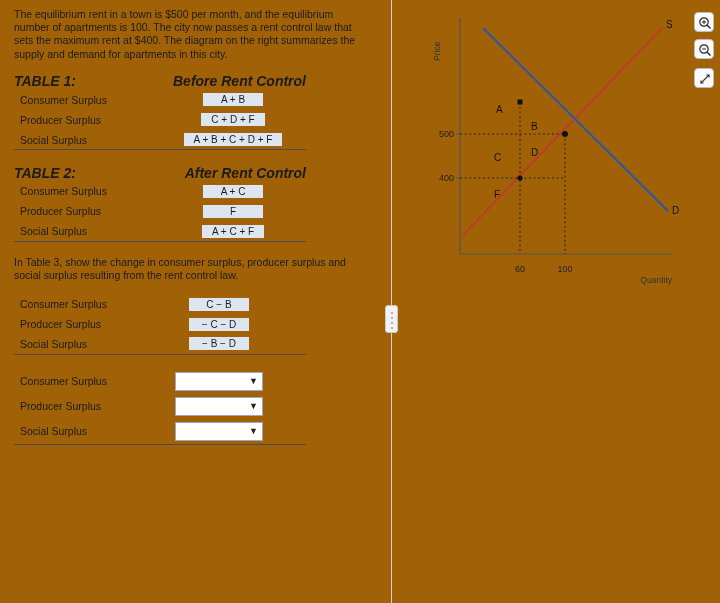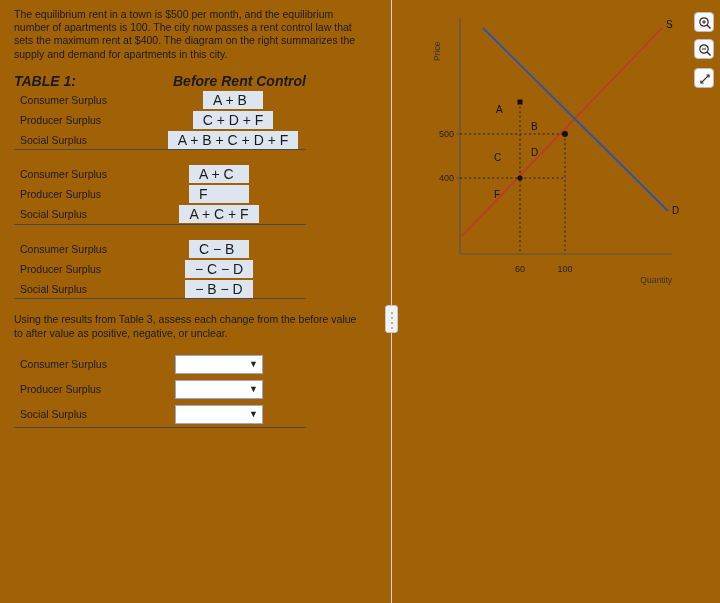--- a/index.html
+++ b/index.html
@@ -73,24 +73,24 @@
     width: 118px;
     padding-left: 6px;
   }
   .tbl-row td.value-col {
     text-align: center;
   }
   .answer-chip {
     display: inline-block;
     background: #dde5f0;
     padding: 1px 10px;
-    font-size: 14px;
+    font-size: 10px;
     color: #1b1b1b;
     min-width: 40px;
-    text-align: left;
+    text-align: center;
   }
   
   .sel-wrap {
     display: inline-block;
     position: relative;
     width: 86px;
     height: 17px;
     border: 1.2px solid #9aa8c7;
     background: #ffffff;
     vertical-align: middle;
@@ -206,54 +206,58 @@
       </tr>
       <tr class="tbl-row">
         <td class="label-col">Social Surplus</td>
         <td class="value-col"><span class="answer-chip">A + B + C + D + F</span></td>
       </tr>
     </tbody>
       </table>
 
     <table class="qtable">
       <tbody>
+          <tr class="tbl-head-row">
+        <td class="label-col">TABLE 2:</td>
+        <td class="value-col">After Rent Control</td>
+      </tr>
       <tr class="tbl-row">
         <td class="label-col">Consumer Surplus</td>
         <td class="value-col"><span class="answer-chip">A + C</span></td>
       </tr>
       <tr class="tbl-row">
         <td class="label-col">Producer Surplus</td>
         <td class="value-col"><span class="answer-chip">F</span></td>
       </tr>
       <tr class="tbl-row">
         <td class="label-col">Social Surplus</td>
         <td class="value-col"><span class="answer-chip">A + C + F</span></td>
       </tr>
     </tbody>
       </table>
 
+    <p class="para">In Table 3, show the change in consumer surplus, producer  surplus and social surplus resulting from the rent control law.</p>
 
     <table class="qtable">
       <tbody>
       <tr class="tbl-row">
         <td class="label-col">Consumer Surplus</td>
         <td class="value-col"><span class="answer-chip">C − B</span></td>
       </tr>
       <tr class="tbl-row">
         <td class="label-col">Producer Surplus</td>
         <td class="value-col"><span class="answer-chip">− C − D</span></td>
       </tr>
       <tr class="tbl-row">
         <td class="label-col">Social Surplus</td>
         <td class="value-col"><span class="answer-chip">− B − D</span></td>
       </tr>
     </tbody>
       </table>
 
-    <p class="para">Using the results from Table 3, assess each change from the before value to after value as positive, negative, or unclear.</p>
 
     <table class="qtable">
       <tbody>
       <tr class="tbl-row t4row">
         <td class="label-col">Consumer Surplus</td>
         <td class="value-col">
           <span class="sel-wrap">
             <span class="sel-text"></span>
             <span class="caret">▼</span>
           </span>

